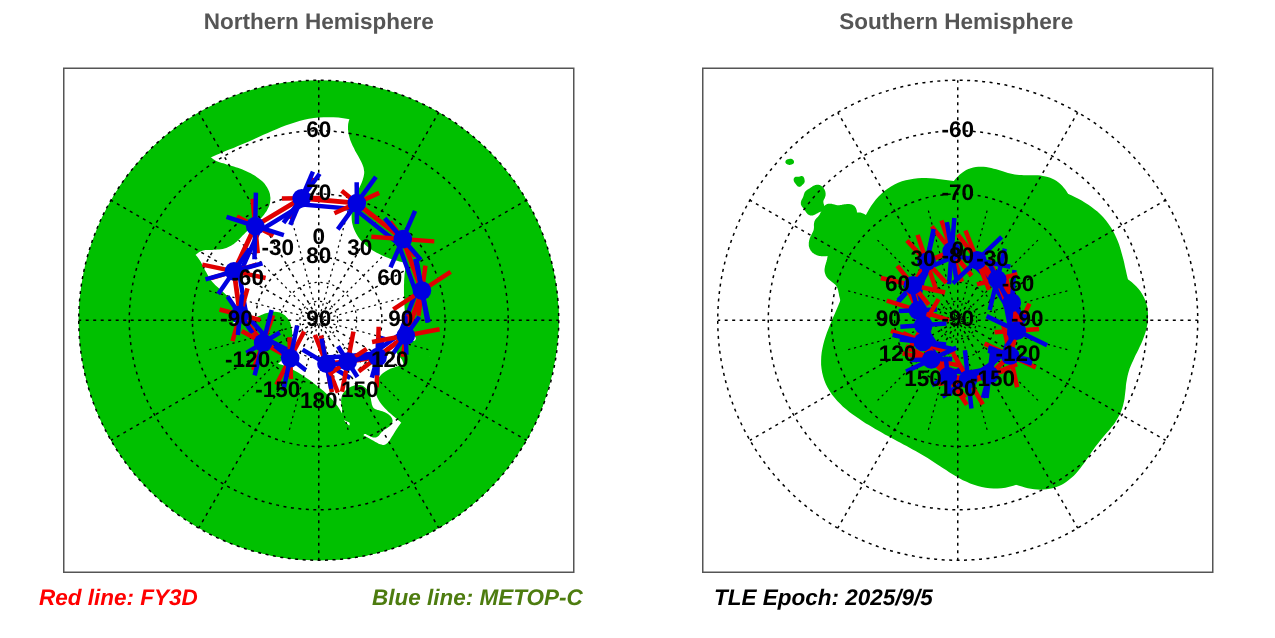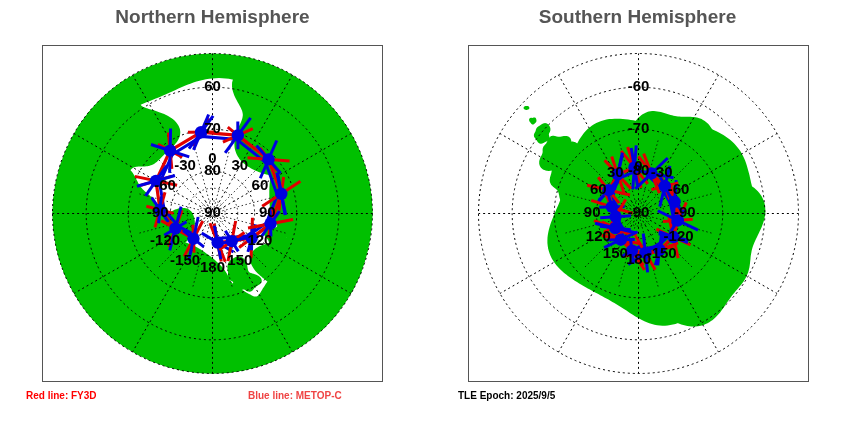--- a/index.html
+++ b/index.html
@@ -1,32 +1,32 @@
 <!DOCTYPE html>
 <html><head>
 <meta charset="utf-8">
 <style>
   html,body{margin:0;padding:0;background:#ffffff;}
   body{width:850px;height:425px;font-family:"Liberation Sans",sans-serif;overflow:hidden;}
   #root{position:relative;width:850px;height:425px;background:#fff;}
   .panel{position:absolute;top:0;height:390px;}
   .panel-title{
     position:absolute;top:6px;left:0;width:100%;text-align:center;
-    font-family:"Liberation Sans",sans-serif;font-size:19px;font-weight:bold;
+    font-family:"Liberation Sans",sans-serif;font-size:15px;font-weight:bold;
     color:#555555;letter-spacing:0px;white-space:nowrap;
   }
   .plotframe{position:absolute;border:1px solid #555555;background:#ffffff;box-sizing:border-box;}
   .plotsvg{position:absolute;left:0;top:0;}
   .footer{position:absolute;left:0;top:390px;width:850px;height:35px;}
   .legend-item{
     position:absolute;top:0;font-family:"Liberation Sans",sans-serif;
-    font-size:10px;font-weight:bold;white-space:nowrap;
+    font-size:15px;font-weight:bold;white-space:nowrap;font-style:italic;
   }
   .lg-red{color:#ff0000;}
-  .lg-blue{color:#ef4444;}
+  .lg-blue{color:#4d7c0f;}
   .lg-black{color:#000000;}
   text{font-family:"Liberation Sans",sans-serif;}
   .lbl{font-size:15px;font-weight:bold;fill:#000000;}
 </style>
 </head>
 <body>
 
 <div id="root">
 
   <div class="panel" id="panel-north" style="left:0px;width:425px;">
@@ -328,16 +328,16 @@
             <text x="209.61065028054242" y="144.3421052631579" text-anchor="middle" class="lbl" dominant-baseline="middle">-60</text>
             <text x="192.6578947368421" y="127.38934971945758" text-anchor="middle" class="lbl" dominant-baseline="middle">-30</text>
           </g>
         </svg>
     </div>
   </div>
 
   <div class="footer">
     <div class="legend-item lg-red" style="left:26px;">Red line: FY3D</div>
     <div class="legend-item lg-blue" style="left:248px;">Blue line: METOP-C</div>
-    <div class="legend-item lg-black" style="left:458px;">TLE Epoch: 2025/9/5</div>
+    <div class="legend-item lg-black" style="left:476px;">TLE Epoch: 2025/9/5</div>
   </div>
 
 </div>
 
 </body></html>

